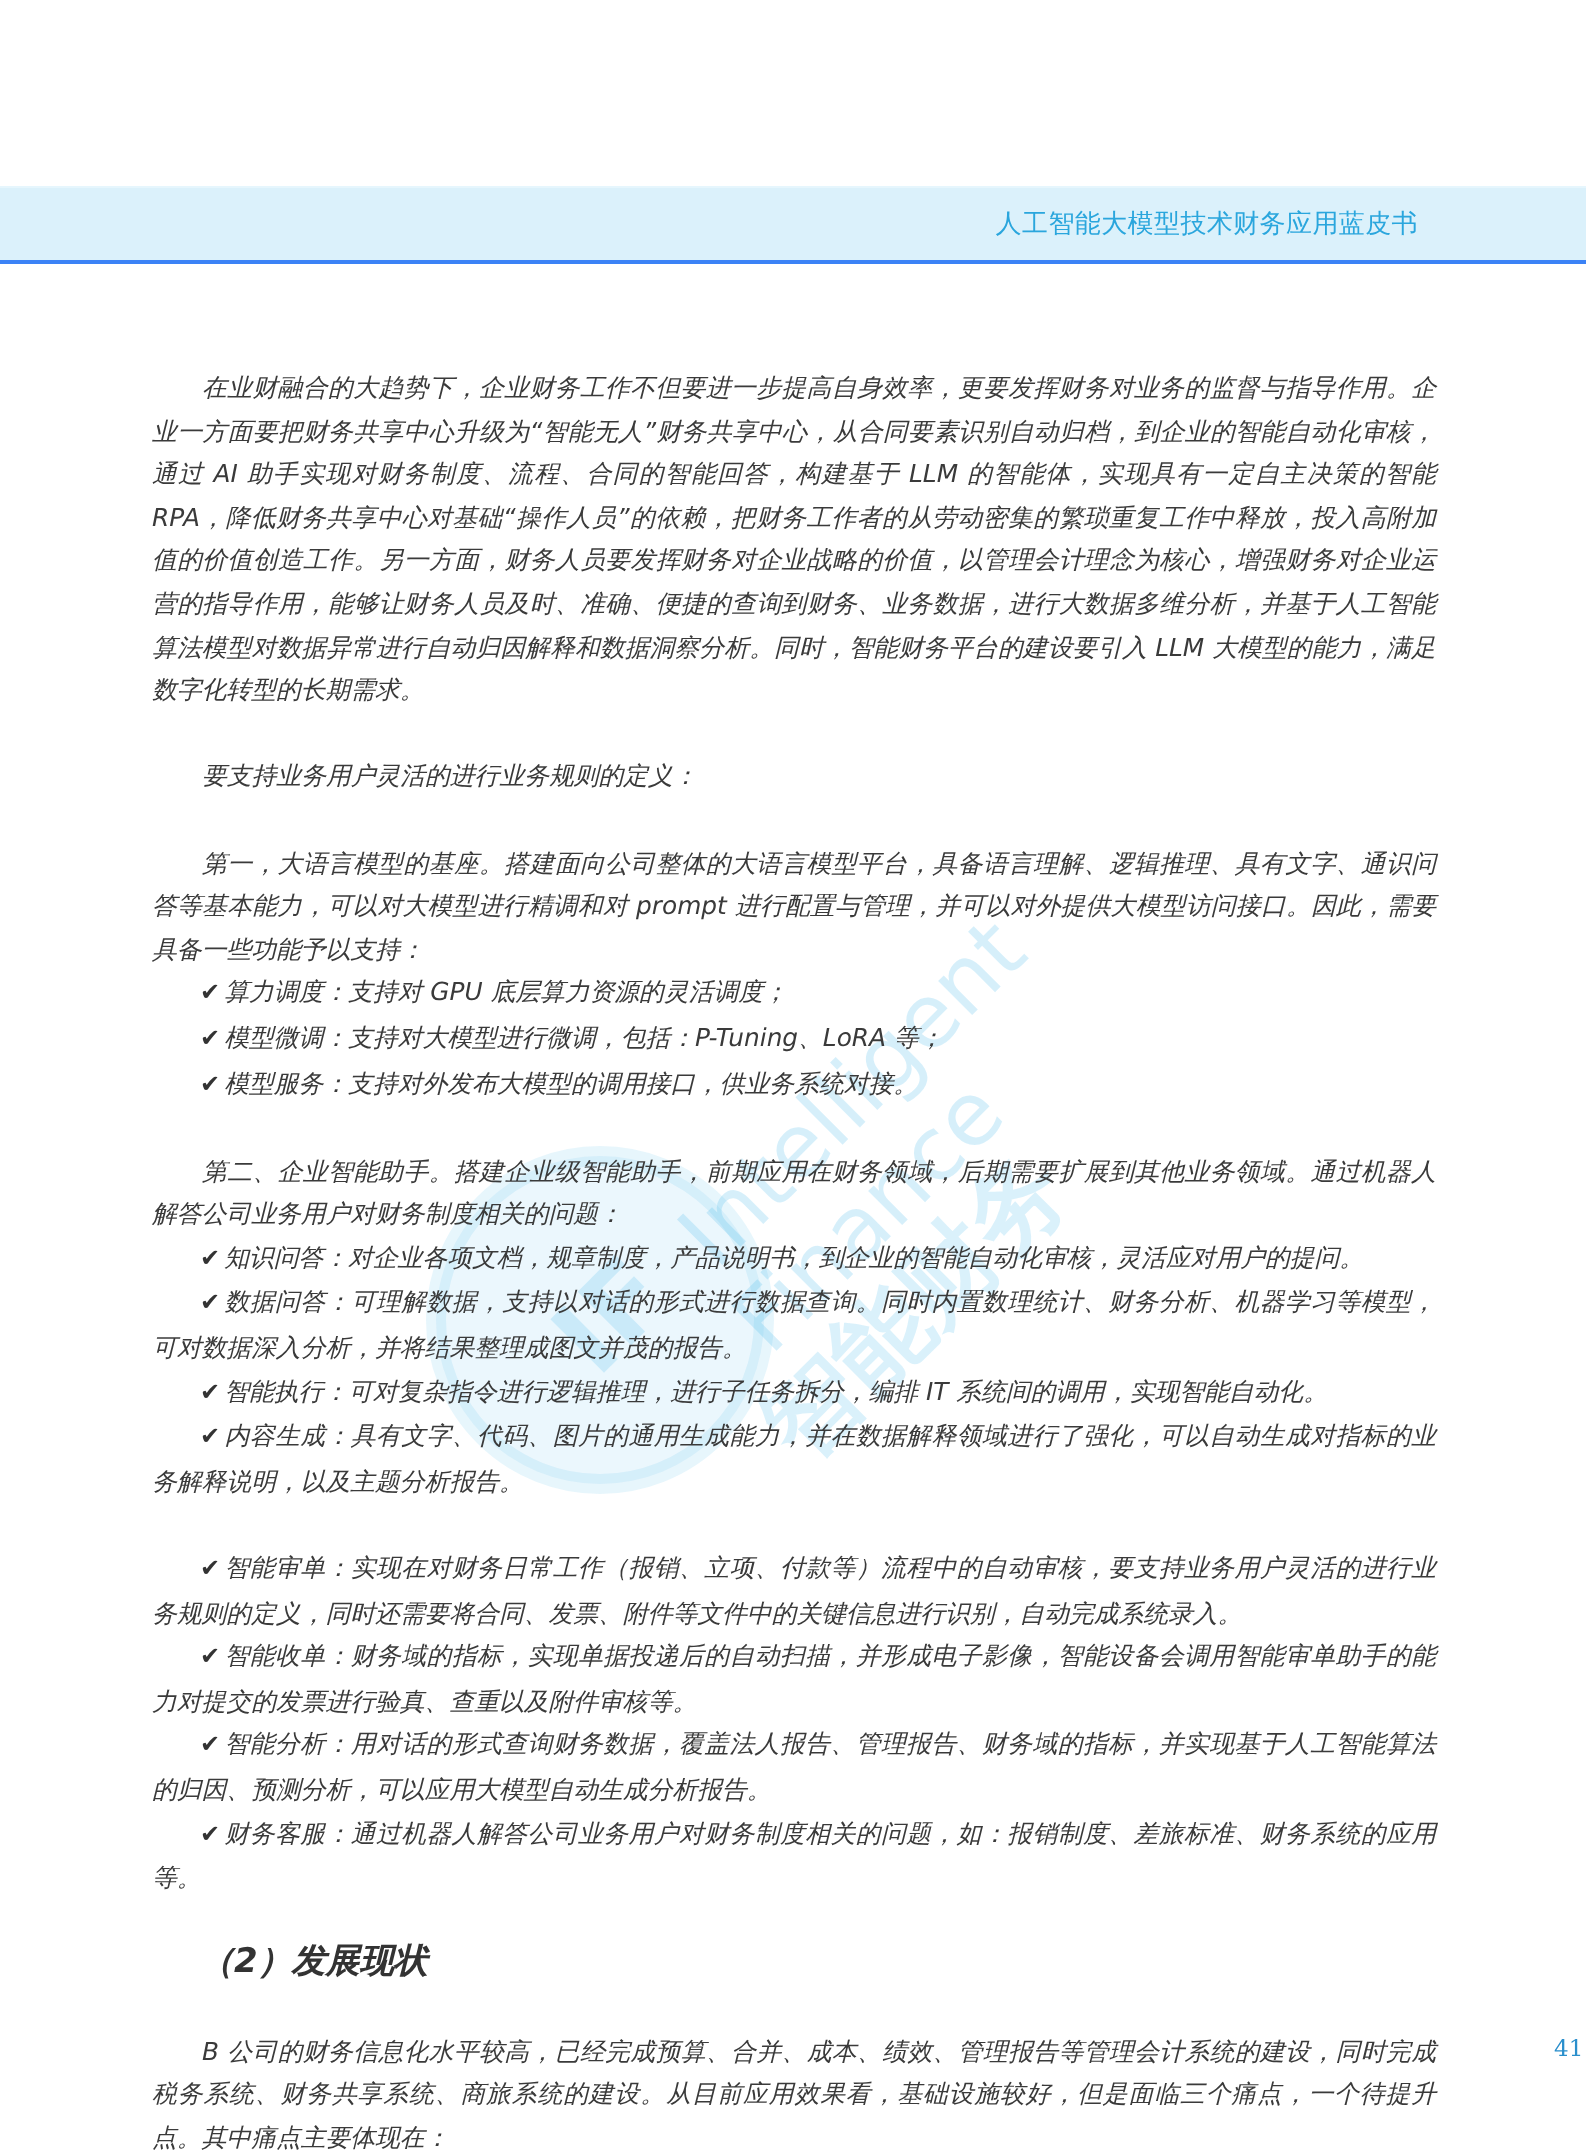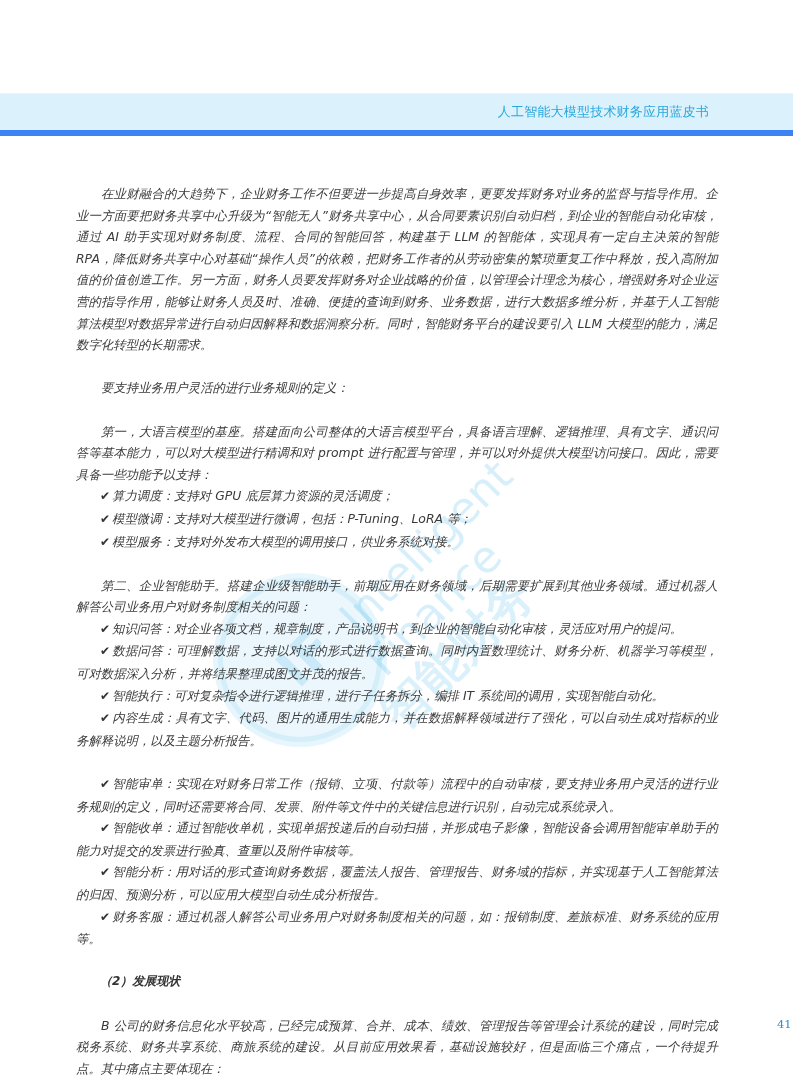--- a/index.html
+++ b/index.html
@@ -1,29 +1,29 @@
 <!DOCTYPE html>
 <html><head>
 <meta charset="utf-8">
 <style>
   html, body { margin:0; padding:0; background:#ffffff; }
   body { width:793px; height:1077px; position:relative; overflow:hidden;
          font-family:"DejaVu Sans", "Liberation Sans", sans-serif; color:#3a3a3a; }
   .header-band { position:absolute; left:0; top:93px; width:793px; height:36px;
-         background:#dbf1fb; border-top:1px solid #e6f6fd; border-bottom:6px solid #3b82f6; }
+         background:#dbf1fb; border-top:1px solid #e6f6fd; border-bottom:2px solid #3b82f6; }
   .header-title { position:absolute; right:84px; top:9px; font-family:"DejaVu Serif","Liberation Serif",serif;
          font-size:13px; color:#2aa6dd; letter-spacing:0.2px; }
   .content { position:absolute; left:76px; top:183px; width:642px; font-size:12.4px; line-height:21.6px; }
   .content p { margin:0; text-align:justify;font-style:italic; }
   .indent { text-indent:25px; }
   .check { padding-left:24px; text-indent:0; }
   .check-wrap { text-indent:24px; }
   .gap { height:21.6px; }
   .ck { font-size:12px; color:#333; margin-right:2px; }
-  .heading { font-weight:bold; color:#333; padding-left:24px; font-size:12px; }
+  .heading { font-weight:bold; color:#333; padding-left:24px; font-size:17px; }
   .page-number { position:absolute; left:777px; top:1017px; font-size:11.5px; color:#2a8fcc;
          font-family:"DejaVu Serif","Liberation Serif",serif; }
   .watermark { position:absolute; left:190px; top:330px; width:420px; height:420px; pointer-events:none; z-index:0; }
   .content { z-index:1; }
 </style>
 </head>
 <body>
 
 <div class="header-band">
   <span class="header-title">人工智能大模型技术财务应用蓝皮书</span>
@@ -51,21 +51,21 @@
   <div class="gap"></div>
 
   <p class="indent">第二、企业智能助手。搭建企业级智能助手，前期应用在财务领域，后期需要扩展到其他业务领域。通过机器人解答公司业务用户对财务制度相关的问题：</p>
   <p class="check-wrap"><span class="ck">✔</span><span>知识问答：对企业各项文档，规章制度，产品说明书，到企业的智能自动化审核，灵活应对用户的提问。</span></p>
   <p class="check-wrap"><span class="ck">✔</span><span>数据问答：可理解数据，支持以对话的形式进行数据查询。同时内置数理统计、财务分析、机器学习等模型，可对数据深入分析，并将结果整理成图文并茂的报告。</span></p>
   <p class="check-wrap"><span class="ck">✔</span><span>智能执行：可对复杂指令进行逻辑推理，进行子任务拆分，编排 IT 系统间的调用，实现智能自动化。</span></p>
   <p class="check-wrap"><span class="ck">✔</span><span>内容生成：具有文字、代码、图片的通用生成能力，并在数据解释领域进行了强化，可以自动生成对指标的业务解释说明，以及主题分析报告。</span></p>
   <div class="gap"></div>
 
   <p class="check-wrap"><span class="ck">✔</span><span>智能审单：实现在对财务日常工作（报销、立项、付款等）流程中的自动审核，要支持业务用户灵活的进行业务规则的定义，同时还需要将合同、发票、附件等文件中的关键信息进行识别，自动完成系统录入。</span></p>
-  <p class="check-wrap"><span class="ck">✔</span><span>智能收单：通过智能收单机，实现单据投递后的自动扫描，并形成电子影像，智能设备会调用智能审单助手的能力对提交的发票进行验真、查重以及附件审核等。</span></p>
+  <p class="check-wrap"><span class="ck">✔</span><span>智能收单：财务域的指标，实现单据投递后的自动扫描，并形成电子影像，智能设备会调用智能审单助手的能力对提交的发票进行验真、查重以及附件审核等。</span></p>
   <p class="check-wrap"><span class="ck">✔</span><span>智能分析：用对话的形式查询财务数据，覆盖法人报告、管理报告、财务域的指标，并实现基于人工智能算法的归因、预测分析，可以应用大模型自动生成分析报告。</span></p>
   <p class="check-wrap"><span class="ck">✔</span><span>财务客服：通过机器人解答公司业务用户对财务制度相关的问题，如：报销制度、差旅标准、财务系统的应用等。</span></p>
   <div class="gap"></div>
 
   <p class="heading">（2）发展现状</p>
   <div class="gap"></div>
   <p class="indent">B 公司的财务信息化水平较高，已经完成预算、合并、成本、绩效、管理报告等管理会计系统的建设，同时完成税务系统、财务共享系统、商旅系统的建设。从目前应用效果看，基础设施较好，但是面临三个痛点，一个待提升点。其中痛点主要体现在：</p>
 </div>
 
 <div class="page-number">41</div>

